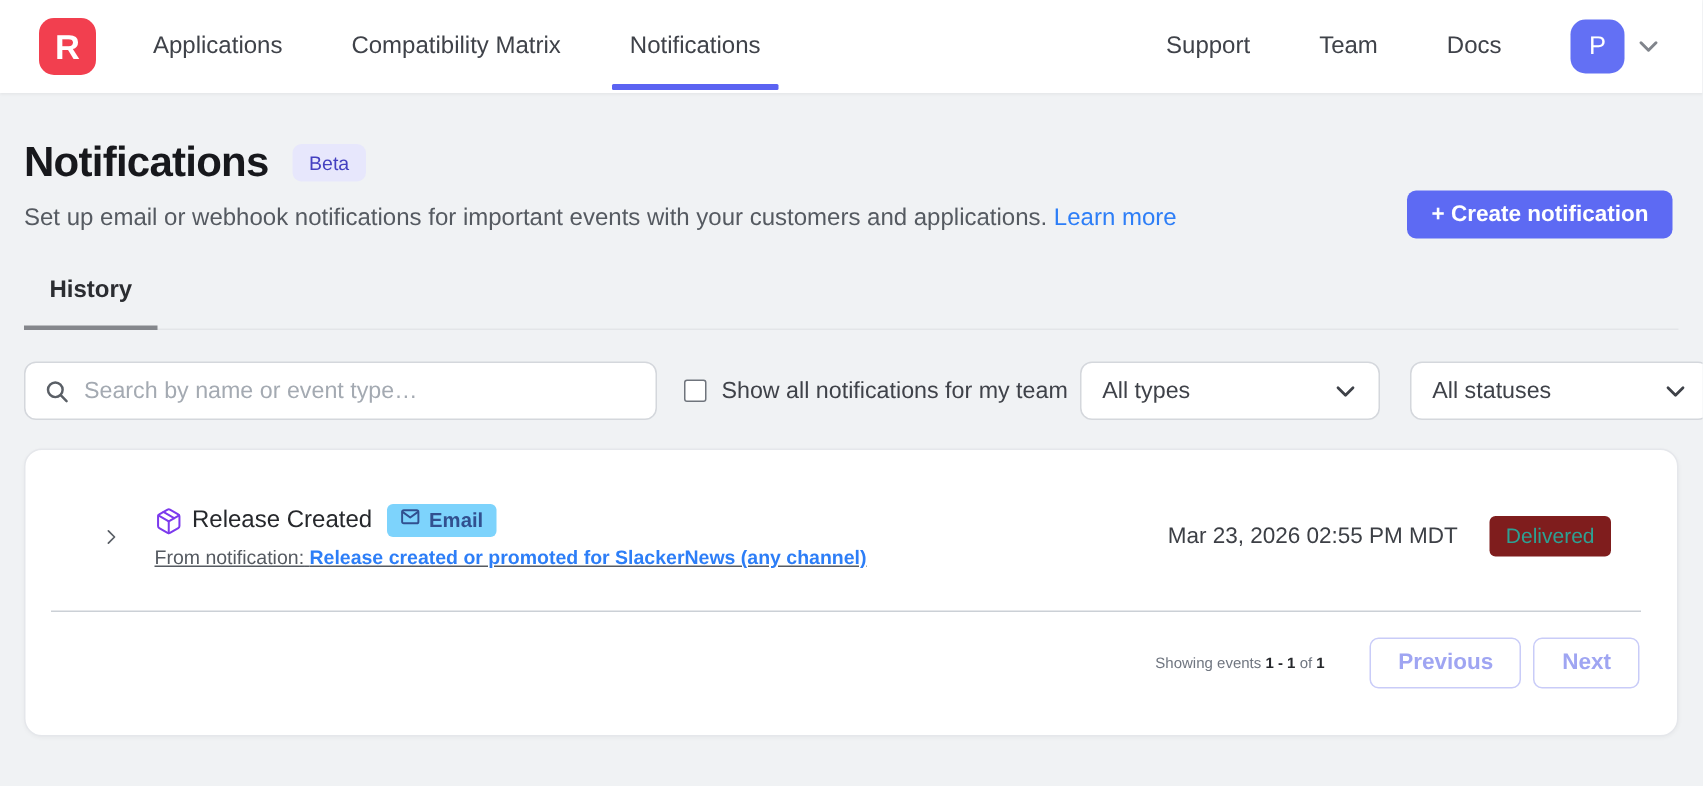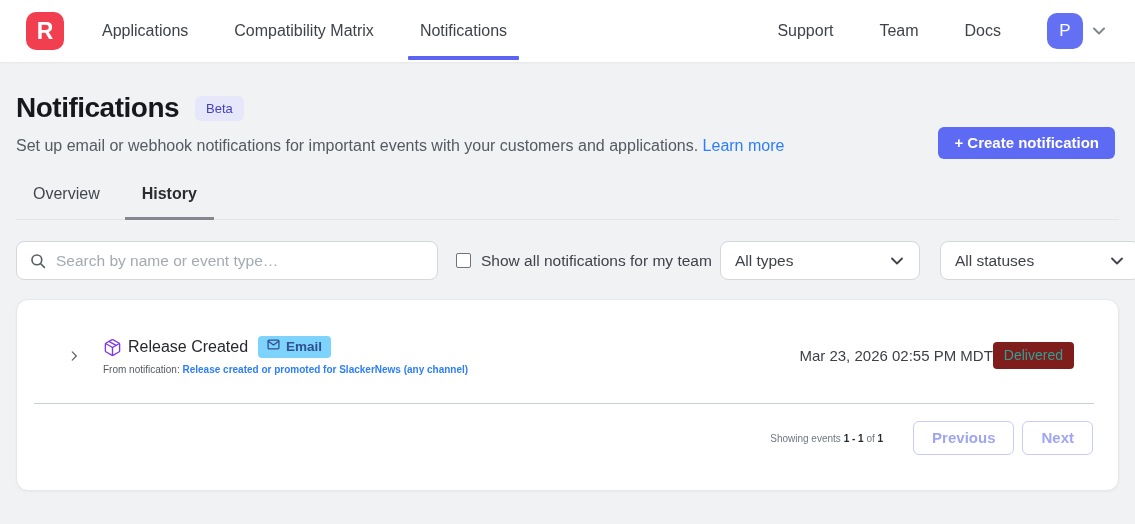--- a/index.html
+++ b/index.html
@@ -97,23 +97,23 @@
   .event-row { display:flex; align-items:center; padding:36px 44px 20px 50px; }
   .row-chevron { width:14px; height:14px; color:#5a5f66; cursor:pointer; flex:0 0 auto; }
   .event-main { margin-left:22px; }
   .event-title-line { display:flex; align-items:center; gap:6px; }
   .pkg-icon { width:19px; height:19px; color:#7c3aed; flex:0 0 auto; }
   .event-title { font-size:16px; color:#26282c; }
   .email-badge {
     margin-left:4px; background:#7dd3fc; color:#31508f; font-size:13.5px; font-weight:bold;
     padding:3px 9px 4px; border-radius:4px; display:flex; align-items:flex-start; gap:6px;
   }
-  .from-line { margin-top:6px; font-size:10px; color:#555a61; }
+  .from-line { margin-top:6px; font-size:13px; color:#555a61;text-decoration:underline; }
   .from-link { color:#2d7ef7; font-weight:bold; cursor:pointer; text-decoration:none; }
-  .event-meta { margin-left:auto; display:flex; align-items:center; }
+  .event-meta { margin-left:auto; display:flex; align-items:center; gap:21px; }
   .event-time { font-size:15px; color:#3c3f45; white-space:nowrap; }
   .status-badge {
     background:#7f1d1d; color:#2da193; font-size:14px; padding:5px 11px 6px;
     border-radius:4px; white-space:nowrap;
   }
   .divider { border:none; border-top:1px solid #cbd0d6; margin:8px 24px 0 17px; }
   .pagination { display:flex; align-items:center; justify-content:flex-end; padding:17px 25px 0 0; }
   .pag-text { font-size:10px; color:#707680; margin-right:22px; }
   .pag-text b { color:#26282c; }
   .pag-btn {
@@ -153,21 +153,20 @@
       <div class="beta-badge">Beta</div>
     </div>
     <div class="page-desc">
       <span>Set up email or webhook notifications for important events with your customers and applications.</span>
       <a class="learn-more">Learn more</a>
     </div>
     <button class="create-btn">+ Create notification</button>
   </div>
 
   <div class="tabs">
-    <div class="tab">Overview</div>
     <div class="tab active">History</div>
   </div>
 
   <div class="filters">
     <div class="search-box">
       <svg width="18" height="18" viewBox="0 0 24 24" fill="none" stroke="#5a5f66" stroke-width="2.2" stroke-linecap="round">
           <circle cx="10.5" cy="10.5" r="6.5"></circle>
           <line x1="15.3" y1="15.3" x2="20.5" y2="20.5"></line>
         </svg>
       <input class="search-input" type="text" placeholder="Search by name or event type…" style="">

